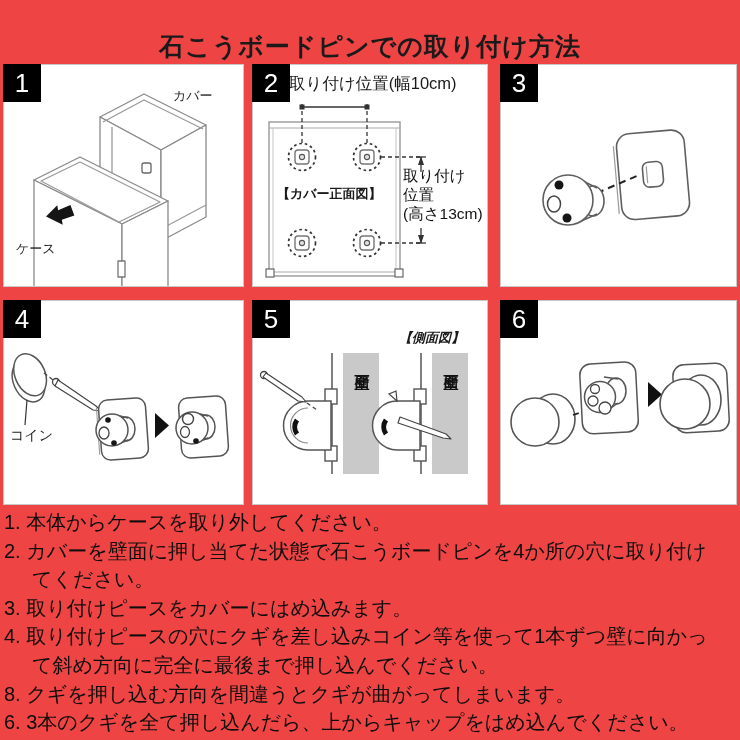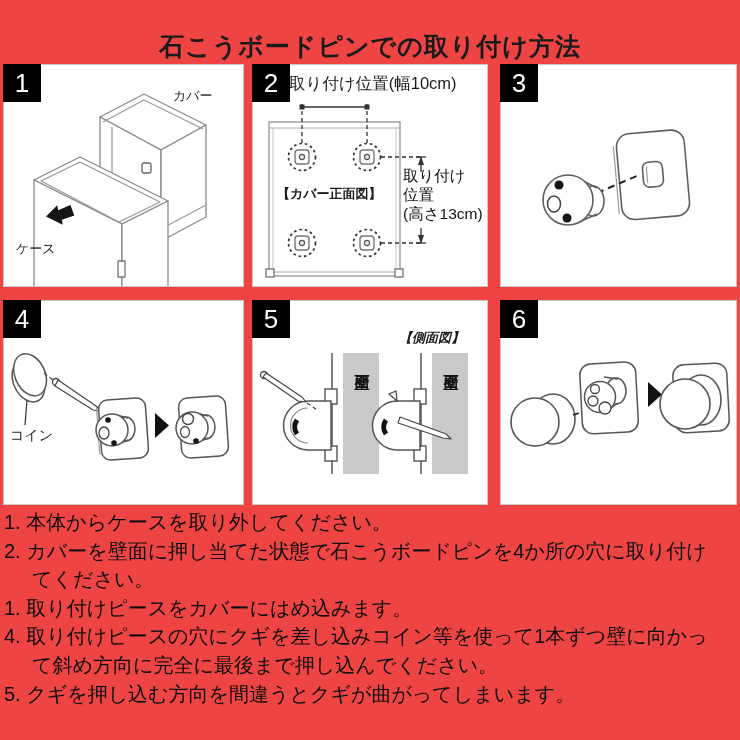--- a/index.html
+++ b/index.html
@@ -242,18 +242,19 @@
         </g>
         <ellipse cx="200" cy="99" rx="20" ry="25" fill="#fff" stroke="#555" stroke-width="1.6"></ellipse>
         <circle cx="184" cy="103" r="25" fill="#fff" stroke="#555" stroke-width="1.6"></circle>
       </g>
     </svg>
   </section>
 
   <section class="instructions">
     <div class="ins">1. 本体からケースを取り外してください。</div>
     <div class="ins">2. カバーを壁面に押し当てた状態で石こうボードピンを4か所の穴に取り付けてください。</div>
-    <div class="ins">1. 取り付けピースをカバーにはめ込みます。</div>
+    <div class="ins">3. 取り付けピースをカバーにはめ込みます。</div>
     <div class="ins">4. 取り付けピースの穴にクギを差し込みコイン等を使って1本ずつ壁に向かって斜め方向に完全に最後まで押し込んでください。</div>
-    <div class="ins">5. クギを押し込む方向を間違うとクギが曲がってしまいます。</div>
+    <div class="ins">8. クギを押し込む方向を間違うとクギが曲がってしまいます。</div>
+    <div class="ins">6. 3本のクギを全て押し込んだら、上からキャップをはめ込んでください。</div>
   </section>
 
 </div>
 
 </body></html>

